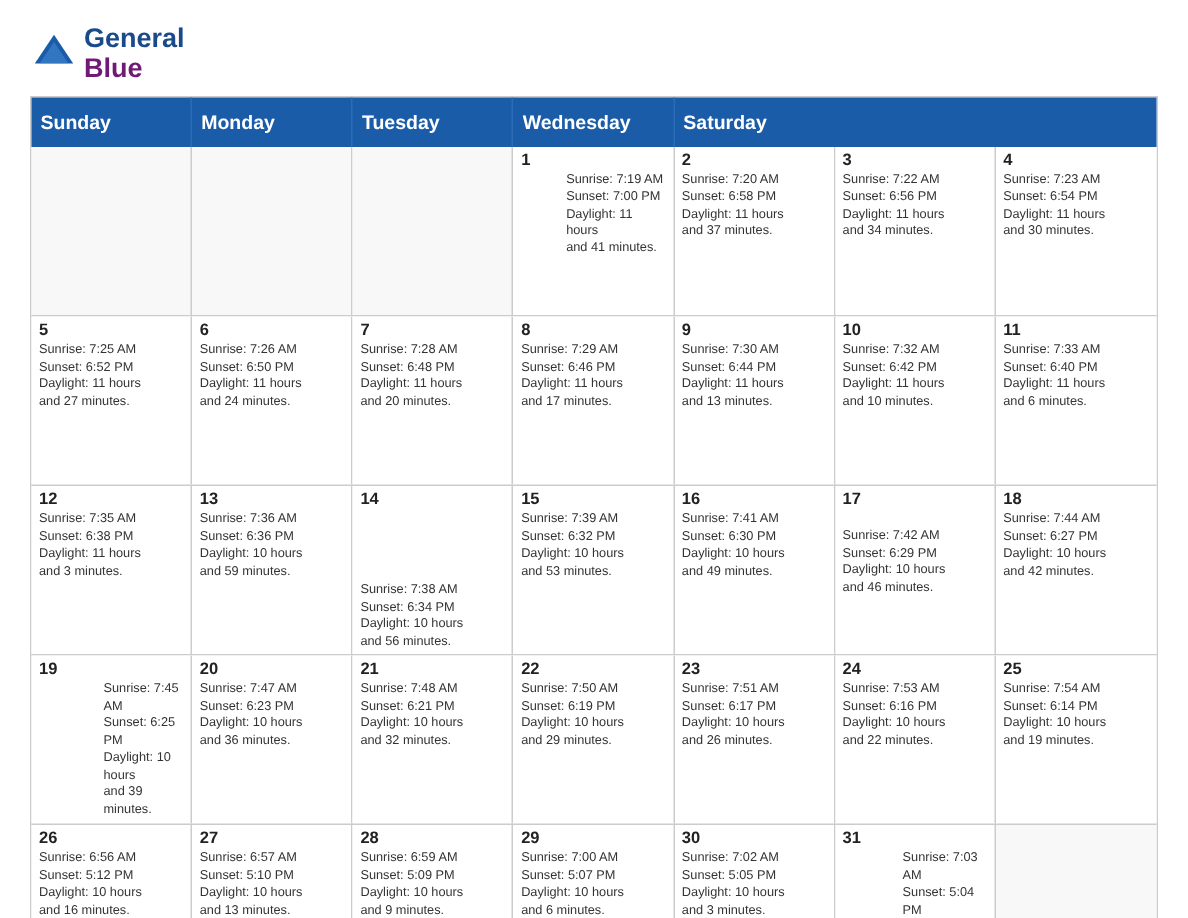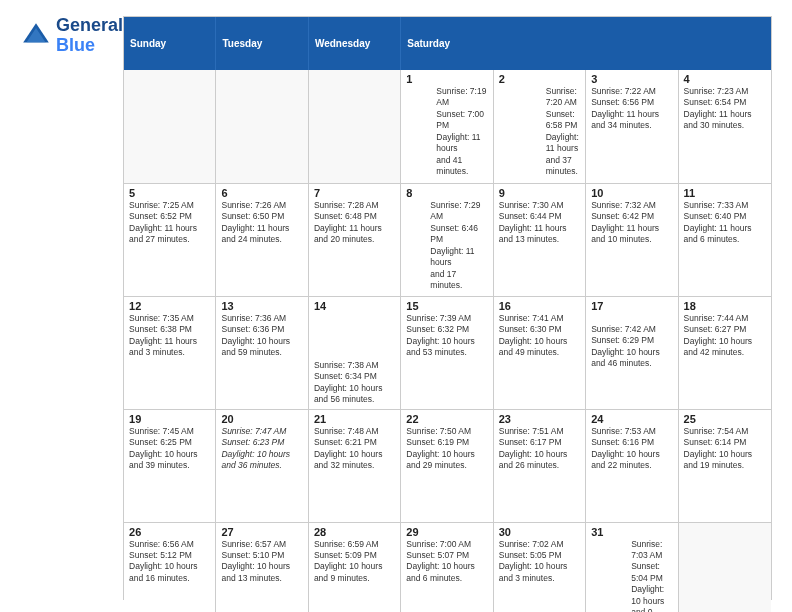--- a/index.html
+++ b/index.html
@@ -8,20 +8,21 @@
       background: #fff;
       width: 792px;
       height: 612px;
       overflow: hidden;
     }
     .page {
       width: 792px;
       height: 612px;
       padding: 16px 20px 12px 20px;
       display: flex;
+      flex-direction: column;
     }
     .header {
       display: flex;
       justify-content: space-between;
       align-items: flex-start;
       margin-bottom: 8px;
     }
     .logo {
       display: flex;
       align-items: center;
@@ -57,23 +58,23 @@
       flex-direction: column;
       border: 1px solid #ccc;
     }
     .cal-header {
       display: grid;
       grid-template-columns: repeat(7, 1fr);
       background: #1a5ca8;
     }
     .cal-header-cell {
       color: #fff;
-      font-size: 10px;
+      font-size: 13px;
       font-weight: bold;
-      padding: 21px 6px;
+      padding: 9px 6px;
       text-align: left;
       border-right: 1px solid #2a6cb8;
     }
     .cal-header-cell:last-child { border-right: none; }
     .cal-body {
       flex: 1;
       display: grid;
       grid-template-rows: repeat(6, 1fr);
     }
     .cal-row {
@@ -110,51 +111,52 @@
 
 <div class="page">
   <div class="header">
     <div class="logo">
       <svg class="logo-icon" viewBox="0 0 40 40">
         <polygon points="20,4 36,28 4,28" fill="#1a5ca8"></polygon>
         <polygon points="20,10 32,28 8,28" fill="#4a90d9" opacity="0.5"></polygon>
       </svg>
       <div class="logo-text">
         <div>General</div>
-        <div style="color:#3b82f6">Blue</div>
+        <div style="color:#701a75">Blue</div>
       </div>
     </div>
     <div class="title-block">
       <div class="month-title"></div>
       <div class="location-title"></div>
     </div>
   </div>
 
   <div class="calendar">
     <div class="cal-header">
     <div class="cal-header-cell">Sunday</div>
+        <div class="cal-header-cell">Monday</div>
         <div class="cal-header-cell">Tuesday</div>
         <div class="cal-header-cell">Wednesday</div>
         <div class="cal-header-cell">Saturday</div>
       </div>
     <div class="cal-body">
     <div class="cal-row">
           <div class="cal-cell empty"></div>
           <div class="cal-cell empty"></div>
           <div class="cal-cell empty"></div>
           <div class="cal-cell">
             <div class="day-number">1</div>
             <div class="day-info" style="white-space: pre-line; margin-left: 30px;">Sunrise: 7:19 AM
 Sunset: 7:00 PM
 Daylight: 11 hours
 and 41 minutes.</div>
           </div>
           <div class="cal-cell">
             <div class="day-number">2</div>
-            <div class="day-info" style="white-space: pre-line; margin-left: 47px;">Sunrise: 7:20 AM
+            <div class="day-info" style="white-space: pre-line;">Sunrise: 7:20 AM
 Sunset: 6:58 PM
 Daylight: 11 hours
 and 37 minutes.</div>
           </div>
           <div class="cal-cell">
             <div class="day-number">3</div>
             <div class="day-info" style="white-space: pre-line;">Sunrise: 7:22 AM
 Sunset: 6:56 PM
 Daylight: 11 hours
 and 34 minutes.</div>
@@ -184,21 +186,21 @@
           </div>
           <div class="cal-cell">
             <div class="day-number">7</div>
             <div class="day-info" style="white-space: pre-line;">Sunrise: 7:28 AM
 Sunset: 6:48 PM
 Daylight: 11 hours
 and 20 minutes.</div>
           </div>
           <div class="cal-cell">
             <div class="day-number">8</div>
-            <div class="day-info" style="white-space: pre-line; margin-left: 24px;">Sunrise: 7:29 AM
+            <div class="day-info" style="white-space: pre-line;">Sunrise: 7:29 AM
 Sunset: 6:46 PM
 Daylight: 11 hours
 and 17 minutes.</div>
           </div>
           <div class="cal-cell">
             <div class="day-number">9</div>
             <div class="day-info" style="white-space: pre-line;">Sunrise: 7:30 AM
 Sunset: 6:44 PM
 Daylight: 11 hours
 and 13 minutes.</div>
@@ -265,28 +267,28 @@
             <div class="day-number">18</div>
             <div class="day-info" style="white-space: pre-line;">Sunrise: 7:44 AM
 Sunset: 6:27 PM
 Daylight: 10 hours
 and 42 minutes.</div>
           </div>
         </div>
         <div class="cal-row">
           <div class="cal-cell">
             <div class="day-number">19</div>
-            <div class="day-info" style="white-space: pre-line;">Sunrise: 7:45 AM
+            <div class="day-info" style="white-space: pre-line; margin-left: 43px;">Sunrise: 7:45 AM
 Sunset: 6:25 PM
 Daylight: 10 hours
 and 39 minutes.</div>
           </div>
           <div class="cal-cell">
             <div class="day-number">20</div>
-            <div class="day-info" style="white-space: pre-line; font-style: italic;">Sunrise: 7:47 AM
+            <div class="day-info" style="white-space: pre-line;">Sunrise: 7:47 AM
 Sunset: 6:23 PM
 Daylight: 10 hours
 and 36 minutes.</div>
           </div>
           <div class="cal-cell">
             <div class="day-number">21</div>
             <div class="day-info" style="white-space: pre-line;">Sunrise: 7:48 AM
 Sunset: 6:21 PM
 Daylight: 10 hours
 and 32 minutes.</div>

